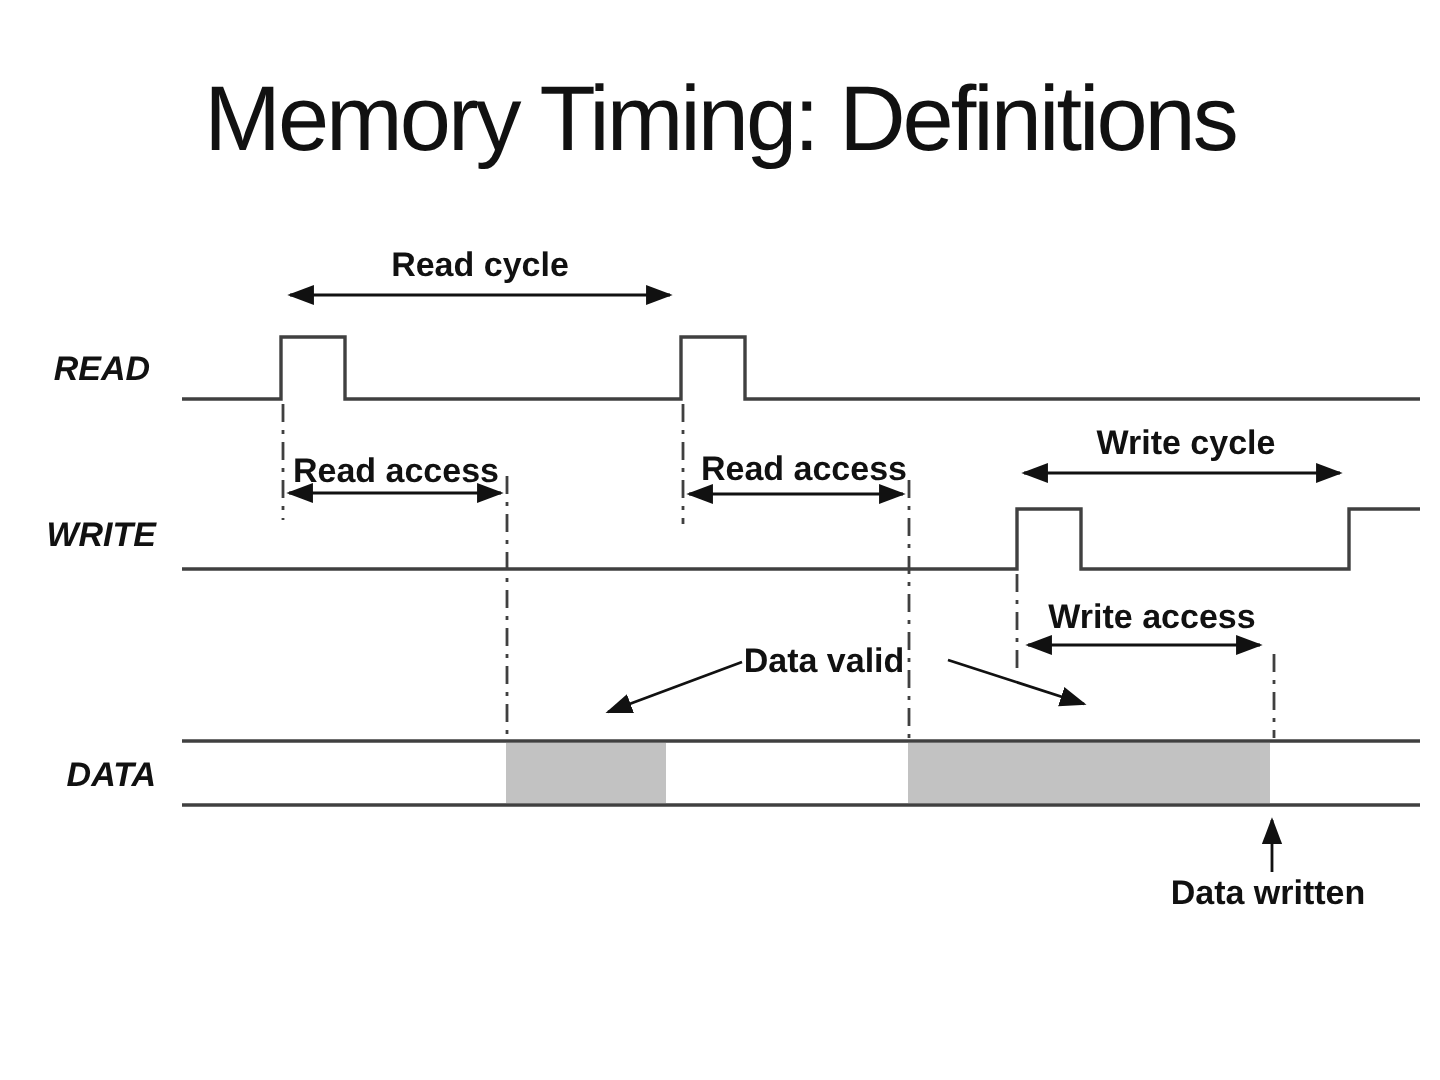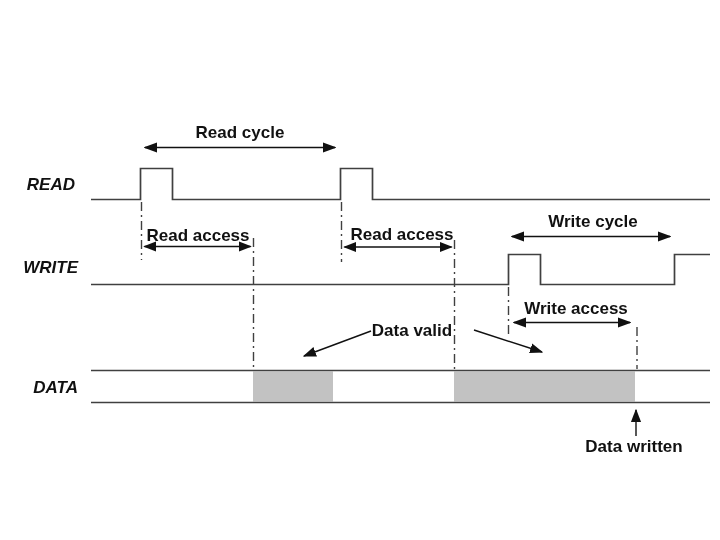--- a/index.html
+++ b/index.html
@@ -49,20 +49,21 @@
     font-weight: bold;
     font-style: italic;
     fill: var(--ink);
   }
 </style>
 </head>
 <body>
 
 <div class="slide">
 
+  <h1 class="title">Memory Timing: Definitions</h1>
 
   <svg class="diagram" width="720" height="540" viewBox="0 0 720 540" xmlns="http://www.w3.org/2000/svg">
 
     <defs>
       <marker id="arrowhead" viewBox="0 0 10 10" refX="9" refY="5" markerWidth="9.5" markerHeight="9.5" orient="auto-start-reverse">
         <path d="M0,1.2 L10,5 L0,8.8 Z"></path>
       </marker>
     </defs>
 
     <path class="sig" d="M91,199.5 H140.5 V168.5 H172.5 V199.5 H340.5 V168.5 H372.5 V199.5 H710"></path>

